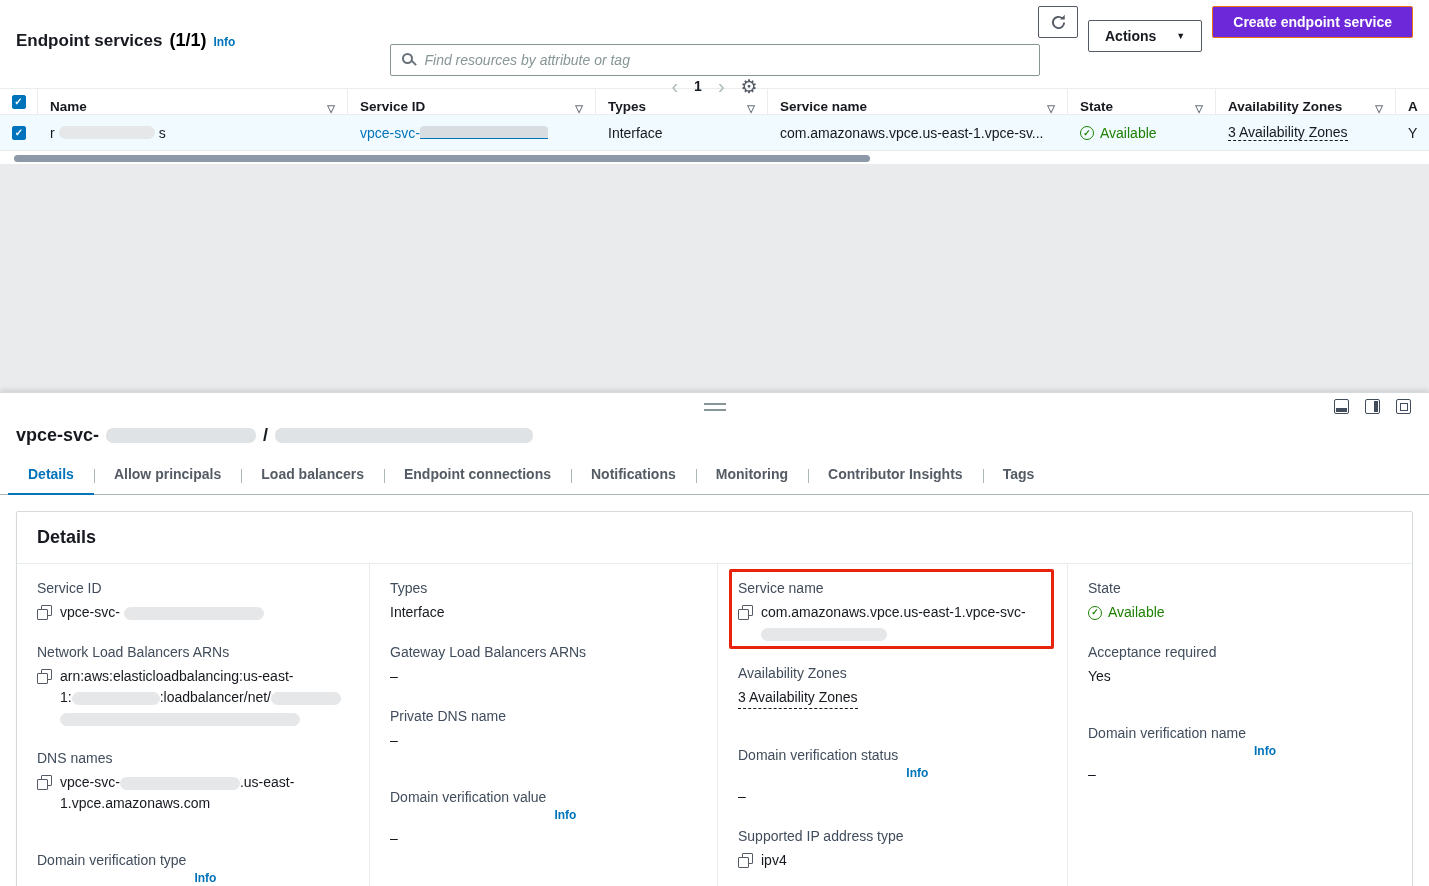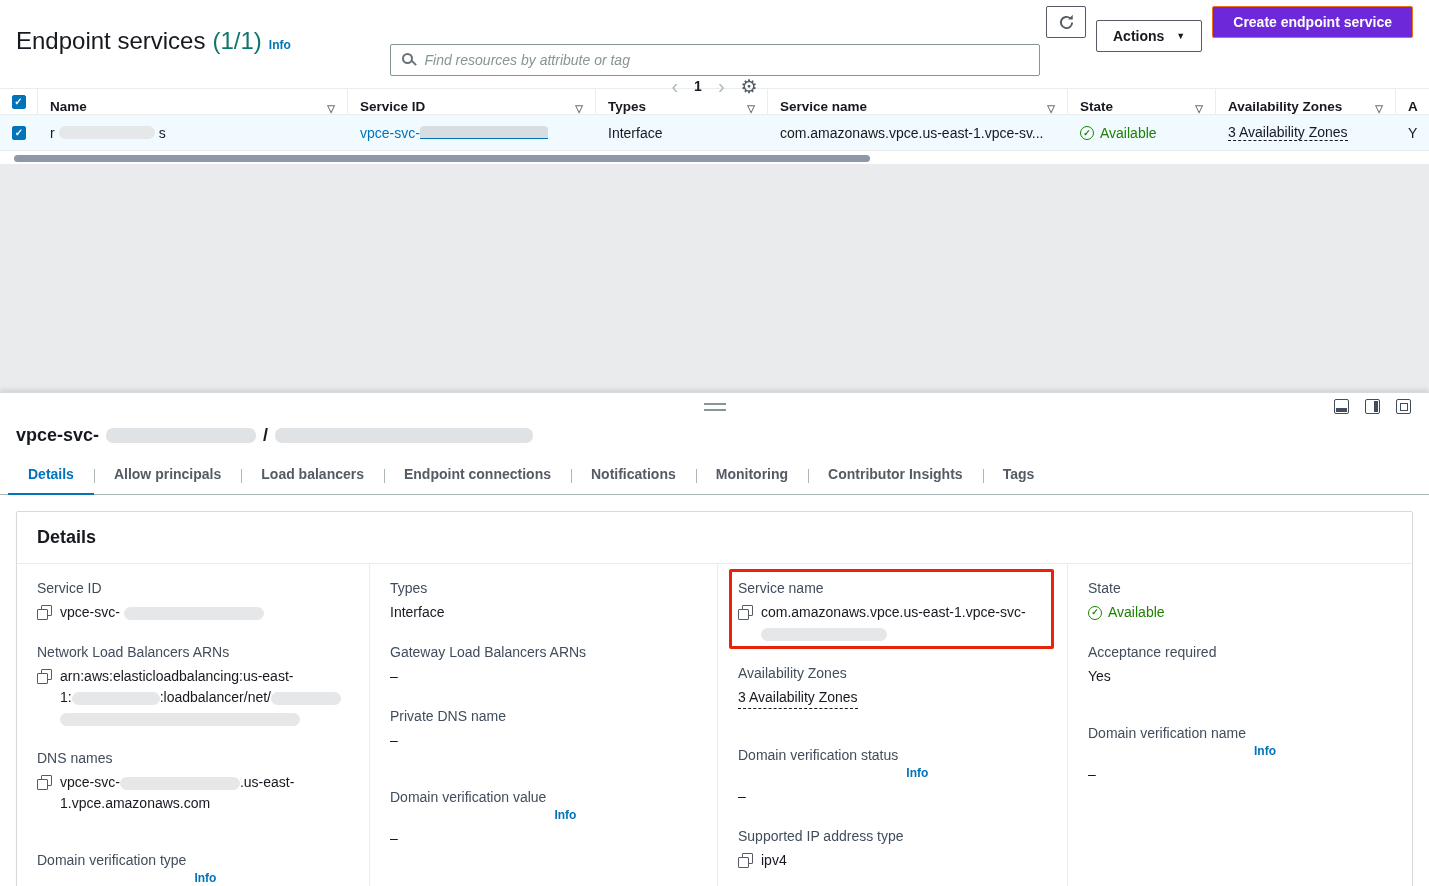--- a/index.html
+++ b/index.html
@@ -10,27 +10,27 @@
     color: #16191f;
     background: #fff;
     overflow: hidden;
   }
   .app { width:1429px; height:886px; overflow:hidden; position:relative; background:#fff; display:flex; flex-direction:column; }
 
   
   .top { background:#fff; }
   .page-header { display:flex; justify-content:space-between; align-items:center; padding:8px 16px 6px 16px; height:42px; }
   .title-wrap { display:flex; align-items:baseline; gap:7px; }
-  .page-title { font-size:24px; font-weight:400;margin-top:37px; }
-  .page-count { font-size:24px; font-weight:400; color:#0f766e; }
+  .page-title { font-size:17px; font-weight:700;margin-top:37px; }
+  .page-count { font-size:18px; font-weight:700; color:#000000; }
   .info-link { font-size:12px; font-weight:700; color:#0073bb; cursor:pointer;margin-top:36px; }
   .header-actions { display:flex; gap:10px; align-items:center; }
   .btn { height:32px; border-radius:2px; font-weight:700; font-size:14px; display:inline-flex; align-items:center; justify-content:center; cursor:pointer; font-family:"Liberation Sans",sans-serif; }
   .btn-refresh { width:40px; background:#fff; border:1px solid #545b64; }
-  .btn-secondary { background:#fff; border:1px solid #545b64; color:#16191f; padding:0 16px; gap:12px;margin-top:28px; }
+  .btn-secondary { background:#fff; border:1px solid #545b64; color:#16191f; padding:0 16px; gap:20px;margin-top:28px; }
   .caret-down { font-size:9px; color:#16191f; }
   .btn-primary { background:#6d28d9; border:1px solid #ec7211; color:#fff; padding:0 20px; }
 
   
   .toolbar { display:flex; justify-content:space-between; align-items:center; padding:2px 16px 12px 16px; height:46px;flex-direction:column; }
   .search-wrap { position:relative; width:650px; }
   .search-input { width:100%; height:32px; border:1px solid #879596; border-radius:2px; padding:0 10px 0 34px; font-size:14px; font-family:"Liberation Sans",sans-serif; color:#16191f; outline:none; }
   .search-input::placeholder { font-style:italic; color:#879596; }
   .search-icon { position:absolute; left:12px; top:9px; width:11px; height:11px; border:2px solid #687078; border-radius:50%; }
   .search-icon::after { content:""; position:absolute; width:6px; height:2px; background:#687078; transform:rotate(45deg); right:-6px; bottom:-2px; }

